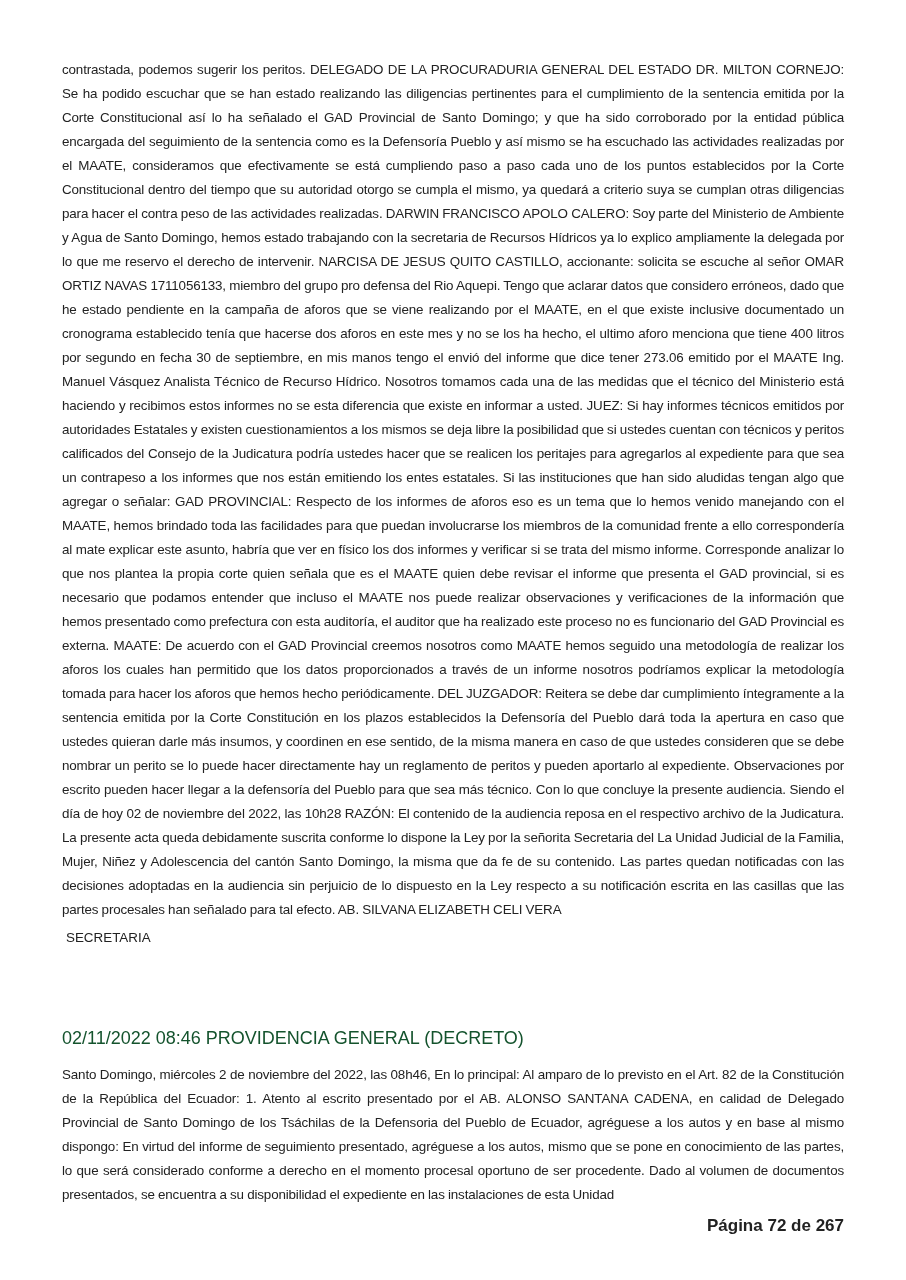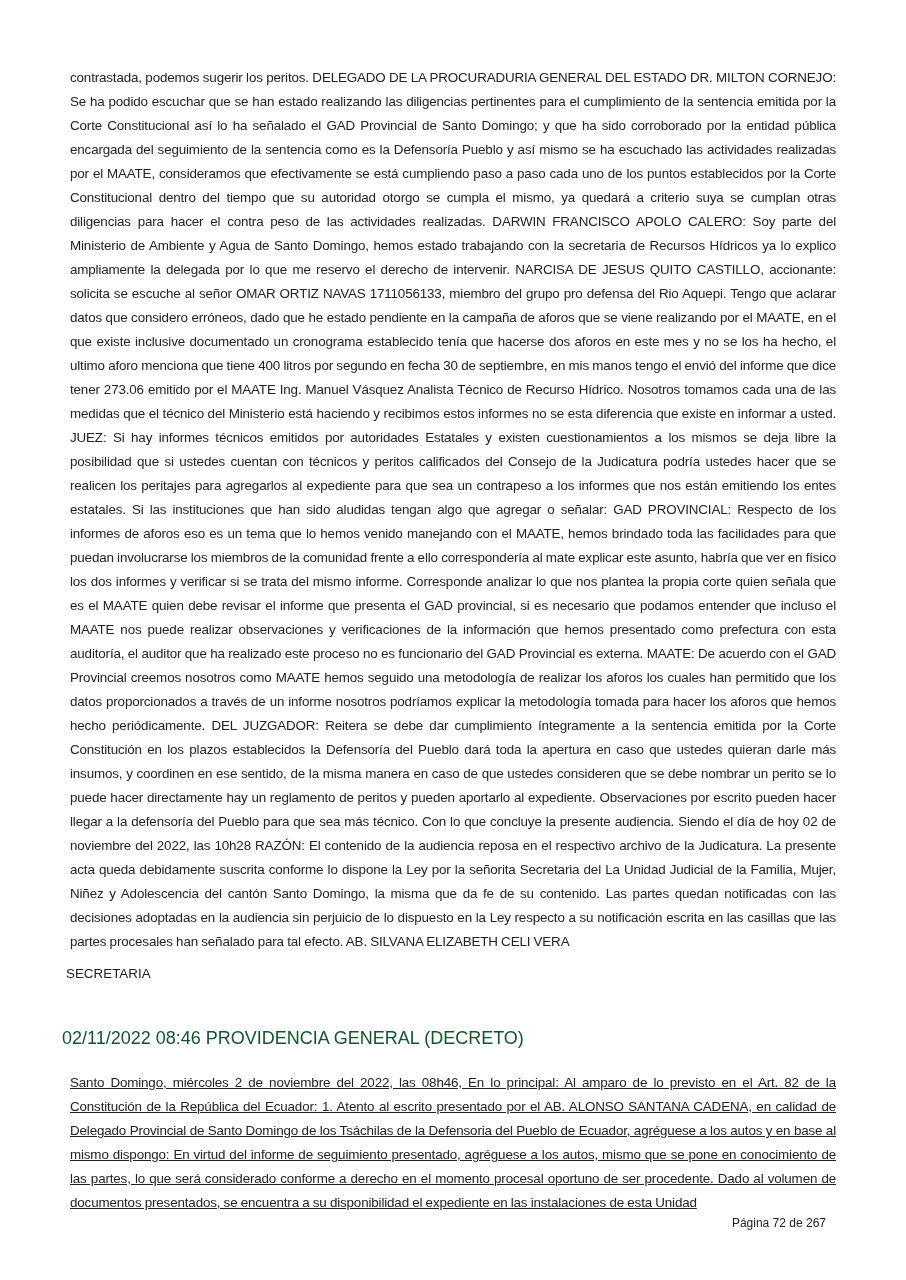--- a/index.html
+++ b/index.html
@@ -6,34 +6,34 @@
   body { width: 906px; height: 1280px; position: relative; overflow: hidden; }
   .page {
     position: absolute; left: 62px; top: 58px; width: 782px;
     font-family: "Liberation Sans", sans-serif;
     color: #222222;
   }
   .para {
     font-size: 13.4px;
     line-height: 24px;
     text-align: justify;
-    margin: 8px;
+    margin: 0;
     letter-spacing: -0.15px;
     word-spacing: -0.3px;
   }
   .sig { font-size: 13.4px; line-height: 24px; margin: 4px; }
   .heading {
     font-size: 18px; font-weight: normal; margin: 0;
     position: absolute; left: 0; top: 970px; color: #14532d;
   }
-  .para2 { position: absolute; left: 0; top: 1005px; width: 782px; text-decoration: underline; }
+  .para2 { position: absolute; left: 0; top: 1005px; width: 782px; }
   .footer {
-    position: absolute; right: 80px; top: 1216px;
+    position: absolute; right: 62px; top: 1216px;
     font-family: "Liberation Sans", sans-serif;
-    font-size: 12px; font-weight: normal; color: #222222;
+    font-size: 17px; font-weight: bold; color: #222222;
   }
 </style>
 </head>
 <body>
 
 <div class="page">
   <p class="para">contrastada, podemos sugerir los peritos. DELEGADO DE LA PROCURADURIA GENERAL DEL ESTADO DR. MILTON CORNEJO: Se ha podido escuchar que se han estado realizando las diligencias pertinentes para el cumplimiento de la sentencia emitida por la Corte Constitucional así lo ha señalado el GAD Provincial de Santo Domingo; y que ha sido corroborado por la entidad pública encargada del seguimiento de la sentencia como es la Defensoría Pueblo y así mismo se ha escuchado las actividades realizadas por el MAATE, consideramos que efectivamente se está cumpliendo paso a paso cada uno de los puntos establecidos por la Corte Constitucional dentro del tiempo que su autoridad otorgo se cumpla el mismo, ya quedará a criterio suya se cumplan otras diligencias para hacer el contra peso de las actividades realizadas. DARWIN FRANCISCO APOLO CALERO: Soy parte del Ministerio de Ambiente y Agua de Santo Domingo, hemos estado trabajando con la secretaria de Recursos Hídricos ya lo explico ampliamente la delegada por lo que me reservo el derecho de intervenir. NARCISA DE JESUS QUITO CASTILLO, accionante: solicita se escuche al señor OMAR ORTIZ NAVAS 1711056133, miembro del grupo pro defensa del Rio Aquepi. Tengo que aclarar datos que considero erróneos, dado que he estado pendiente en la campaña de aforos que se viene realizando por el MAATE, en el que existe inclusive documentado un cronograma establecido tenía que hacerse dos aforos en este mes y no se los ha hecho, el ultimo aforo menciona que tiene 400 litros por segundo en fecha 30 de septiembre, en mis manos tengo el envió del informe que dice tener 273.06 emitido por el MAATE Ing. Manuel Vásquez Analista Técnico de Recurso Hídrico. Nosotros tomamos cada una de las medidas que el técnico del Ministerio está haciendo y recibimos estos informes no se esta diferencia que existe en informar a usted. JUEZ: Si hay informes técnicos emitidos por autoridades Estatales y existen cuestionamientos a los mismos se deja libre la posibilidad que si ustedes cuentan con técnicos y peritos calificados del Consejo de la Judicatura podría ustedes hacer que se realicen los peritajes para agregarlos al expediente para que sea un contrapeso a los informes que nos están emitiendo los entes estatales. Si las instituciones que han sido aludidas tengan algo que agregar o señalar: GAD PROVINCIAL: Respecto de los informes de aforos eso es un tema que lo hemos venido manejando con el MAATE, hemos brindado toda las facilidades para que puedan involucrarse los miembros de la comunidad frente a ello correspondería al mate explicar este asunto, habría que ver en físico los dos informes y verificar si se trata del mismo informe. Corresponde analizar lo que nos plantea la propia corte quien señala que es el MAATE quien debe revisar el informe que presenta el GAD provincial, si es necesario que podamos entender que incluso el MAATE nos puede realizar observaciones y verificaciones de la información que hemos presentado como prefectura con esta auditoría, el auditor que ha realizado este proceso no es funcionario del GAD Provincial es externa. MAATE: De acuerdo con el GAD Provincial creemos nosotros como MAATE hemos seguido una metodología de realizar los aforos los cuales han permitido que los datos proporcionados a través de un informe nosotros podríamos explicar la metodología tomada para hacer los aforos que hemos hecho periódicamente. DEL JUZGADOR: Reitera se debe dar cumplimiento íntegramente a la sentencia emitida por la Corte Constitución en los plazos establecidos la Defensoría del Pueblo dará toda la apertura en caso que ustedes quieran darle más insumos, y coordinen en ese sentido, de la misma manera en caso de que ustedes consideren que se debe nombrar un perito se lo puede hacer directamente hay un reglamento de peritos y pueden aportarlo al expediente. Observaciones por escrito pueden hacer llegar a la defensoría del Pueblo para que sea más técnico. Con lo que concluye la presente audiencia. Siendo el día de hoy 02 de noviembre del 2022, las 10h28 RAZÓN: El contenido de la audiencia reposa en el respectivo archivo de la Judicatura. La presente acta queda debidamente suscrita conforme lo dispone la Ley por la señorita Secretaria del La Unidad Judicial de la Familia, Mujer, Niñez y Adolescencia del cantón Santo Domingo, la misma que da fe de su contenido. Las partes quedan notificadas con las decisiones adoptadas en la audiencia sin perjuicio de lo dispuesto en la Ley respecto a su notificación escrita en las casillas que las partes procesales han señalado para tal efecto. AB. SILVANA ELIZABETH CELI VERA</p>
   <p class="sig">SECRETARIA</p>
 
   <h2 class="heading">02/11/2022 08:46 PROVIDENCIA GENERAL (DECRETO)</h2>

